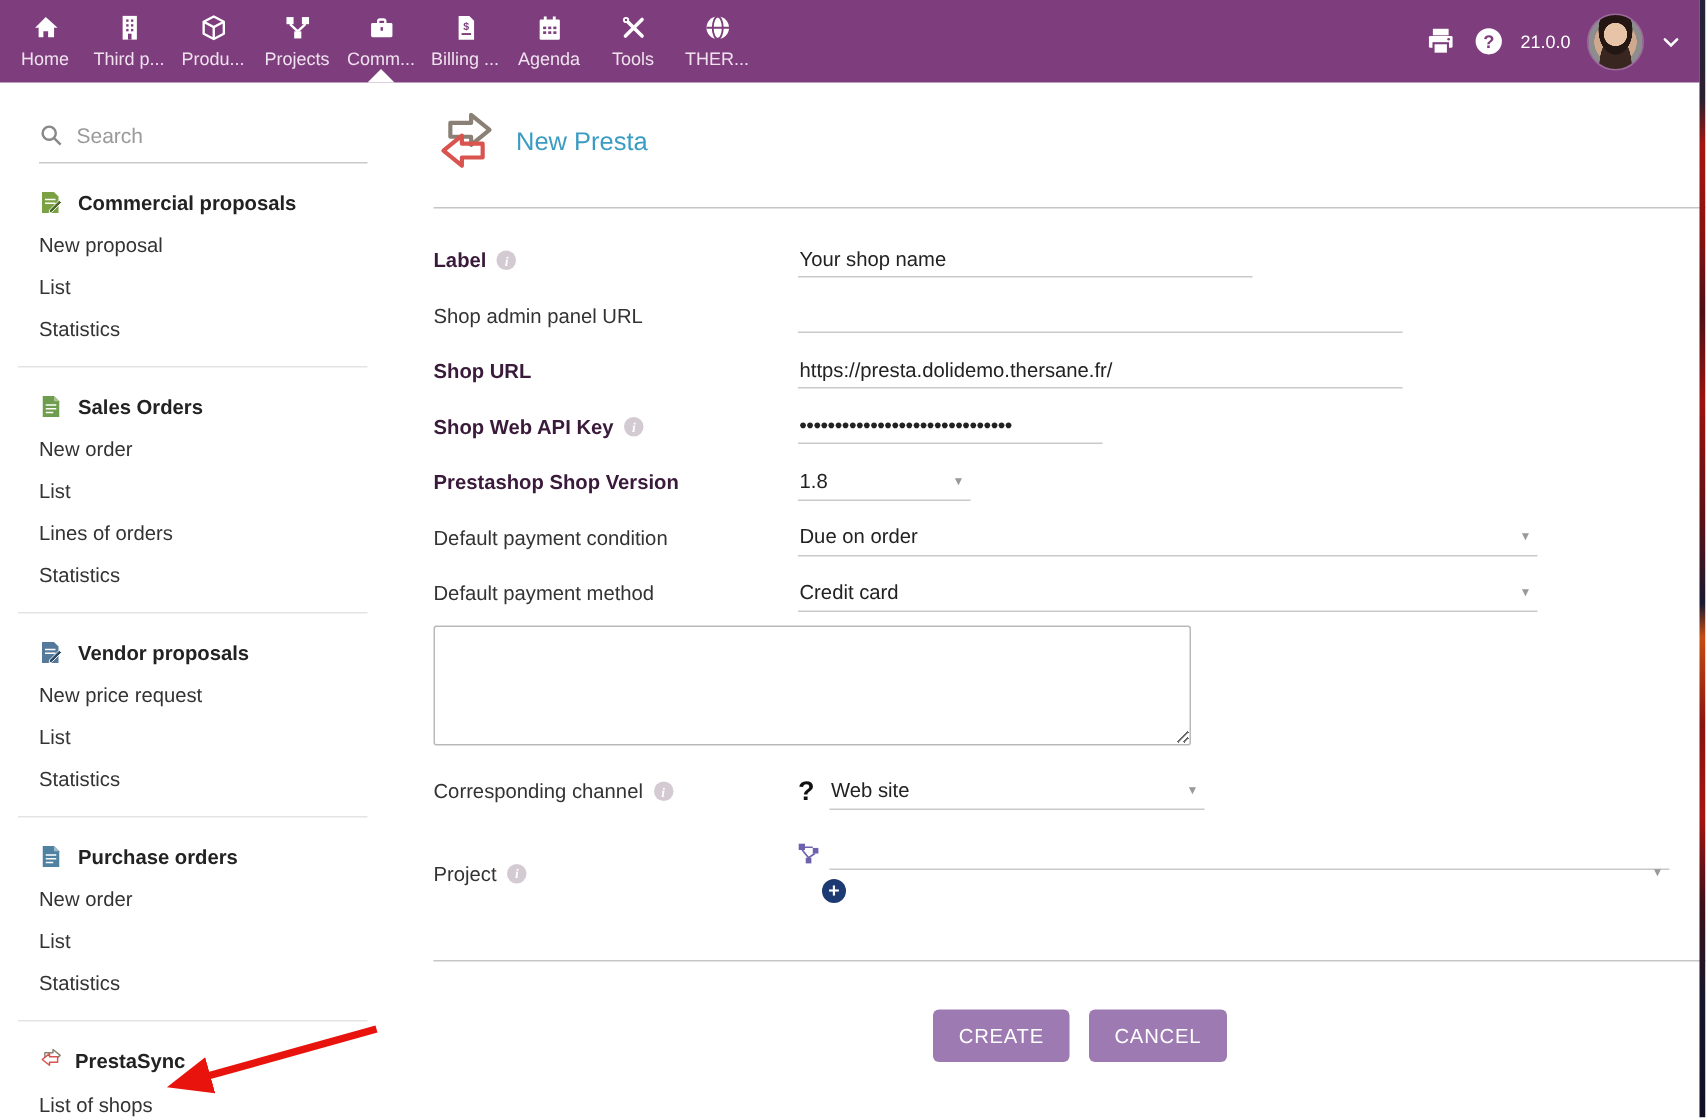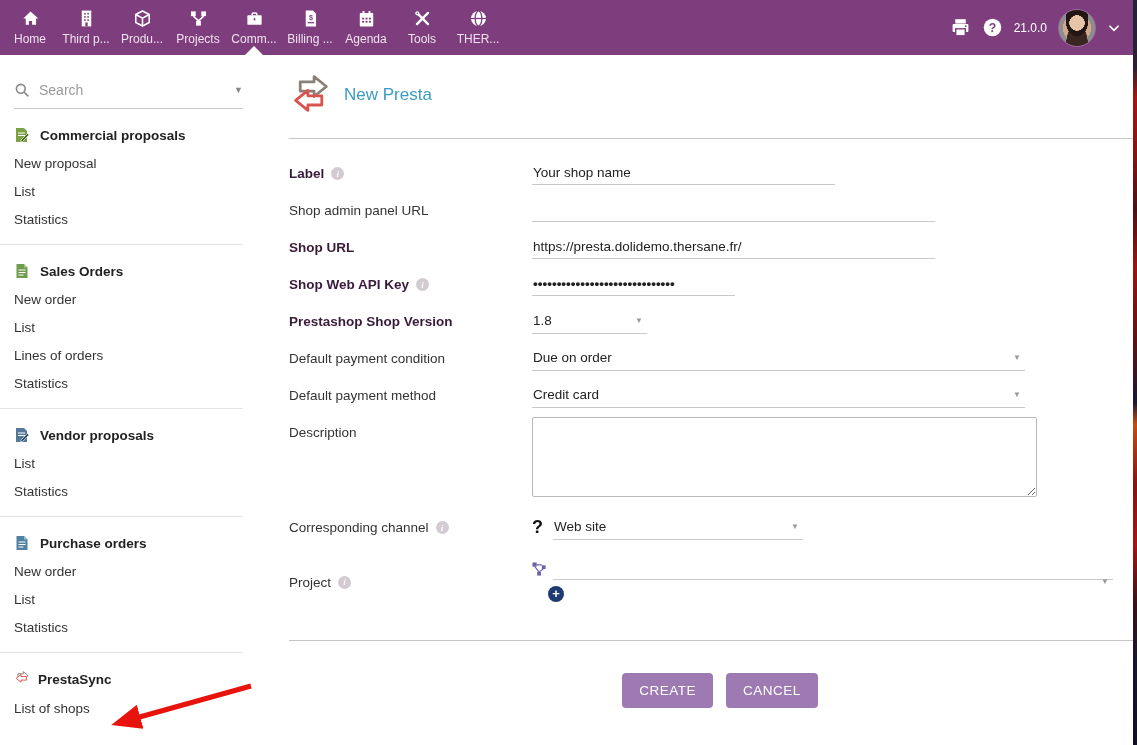--- a/index.html
+++ b/index.html
@@ -44,21 +44,21 @@
   .edge-strip {
     position:absolute; top:0; right:0; width:4px; height:745px; z-index:4;
     background:linear-gradient(180deg,
       #23233a 0%, #2c2030 9%, #a61511 13%, #871310 21%, #4d1016 28%,
       #9c1310 36%, #5e1115 46%, #191930 54%, #c64c12 57%, #871310 65%,
       #a61511 73%, #3c1019 81%, #17172c 89%, #101024 100%);
   }
 
   
   .sidebar {
-    position:absolute; top:55px; left:0; width:258px; bottom:0;
+    position:absolute; top:55px; left:12px; width:258px; bottom:0;
     background:#fff; border-right:1px solid #dcdcdc; z-index:1;
   }
   .search-row {
     margin:27px 14px 0; display:flex; align-items:center; gap:9px;
     border-bottom:1px solid #c9c9c9; padding-bottom:10px;
   }
   .search-row svg { width:16px; height:16px; flex:none; }
   .search-input { border:none; outline:none; flex:1; font-size:14px; color:#444; min-width:0; font-family:inherit; }
   .search-input::placeholder { color:#9a9a9a; }
   .search-caret { color:#888; font-size:9px; flex:none; cursor:pointer; }
@@ -311,20 +311,21 @@
 
   <div class="section">
     <div class="section-header">
       <svg viewBox="0 0 16 16">
           <path d="M2 1 h8 l3 3 v11 H2 z" fill="#54799b"></path>
           <path d="M4 6 h7 M4 8.5 h7" stroke="#fff" stroke-width="1"></path>
           <path d="M7 13 L13.5 6.5 L15 8 L8.5 14.5 L6.8 14.8 z" fill="#2d4a66" stroke="#fff" stroke-width="0.6"></path>
         </svg>
       <span>Vendor proposals</span>
     </div>
+    <div class="side-item">New price request</div>
     <div class="side-item">List</div>
     <div class="side-item">Statistics</div>
   </div>
   <hr class="side-divider">
 
   <div class="section">
     <div class="section-header">
       <svg viewBox="0 0 16 16">
           <path d="M2.5 1 h7.5 l3.5 3.5 v10.5 H2.5 z" fill="#4f81a0"></path>
           <path d="M10 1 v3.5 h3.5" fill="#9dbcce"></path>
@@ -433,23 +434,20 @@
       </div>
       <div class="fvalue">
         <div class="sel w493">
           <span>Credit card</span>
           <span class="caret">▼</span>
         </div>
       </div>
     </div>
 
     <div class="frow top desc-row">
-      <div class="flabel">
-        <span>Description</span>
-      </div>
       <div class="fvalue">
         <textarea class="desc" style=""></textarea>
       </div>
     </div>
 
     <div class="frow channel-gap">
       <div class="flabel">
         <span>Corresponding channel</span>
         <span class="info-icon">i</span>
       </div>

